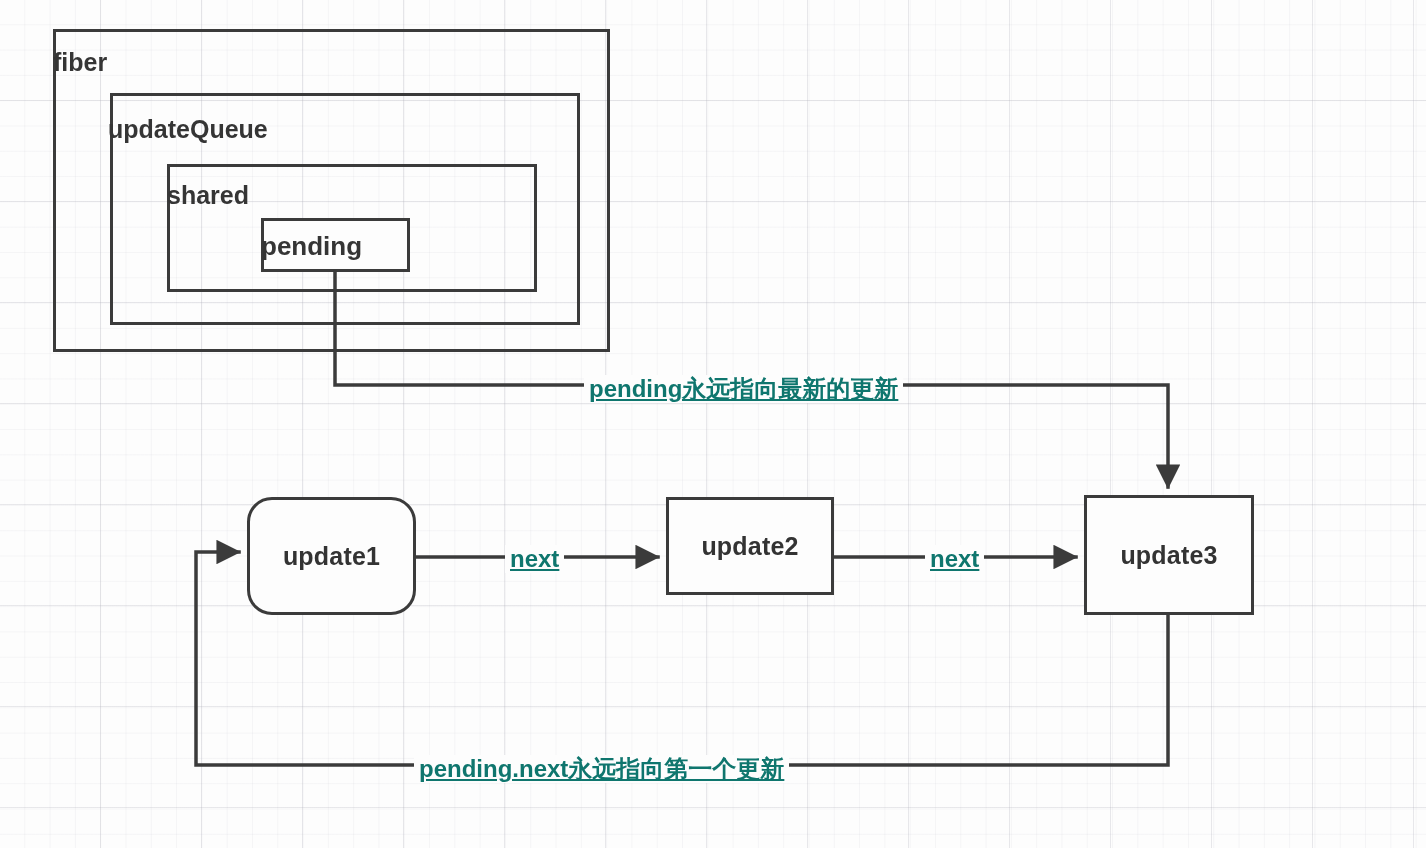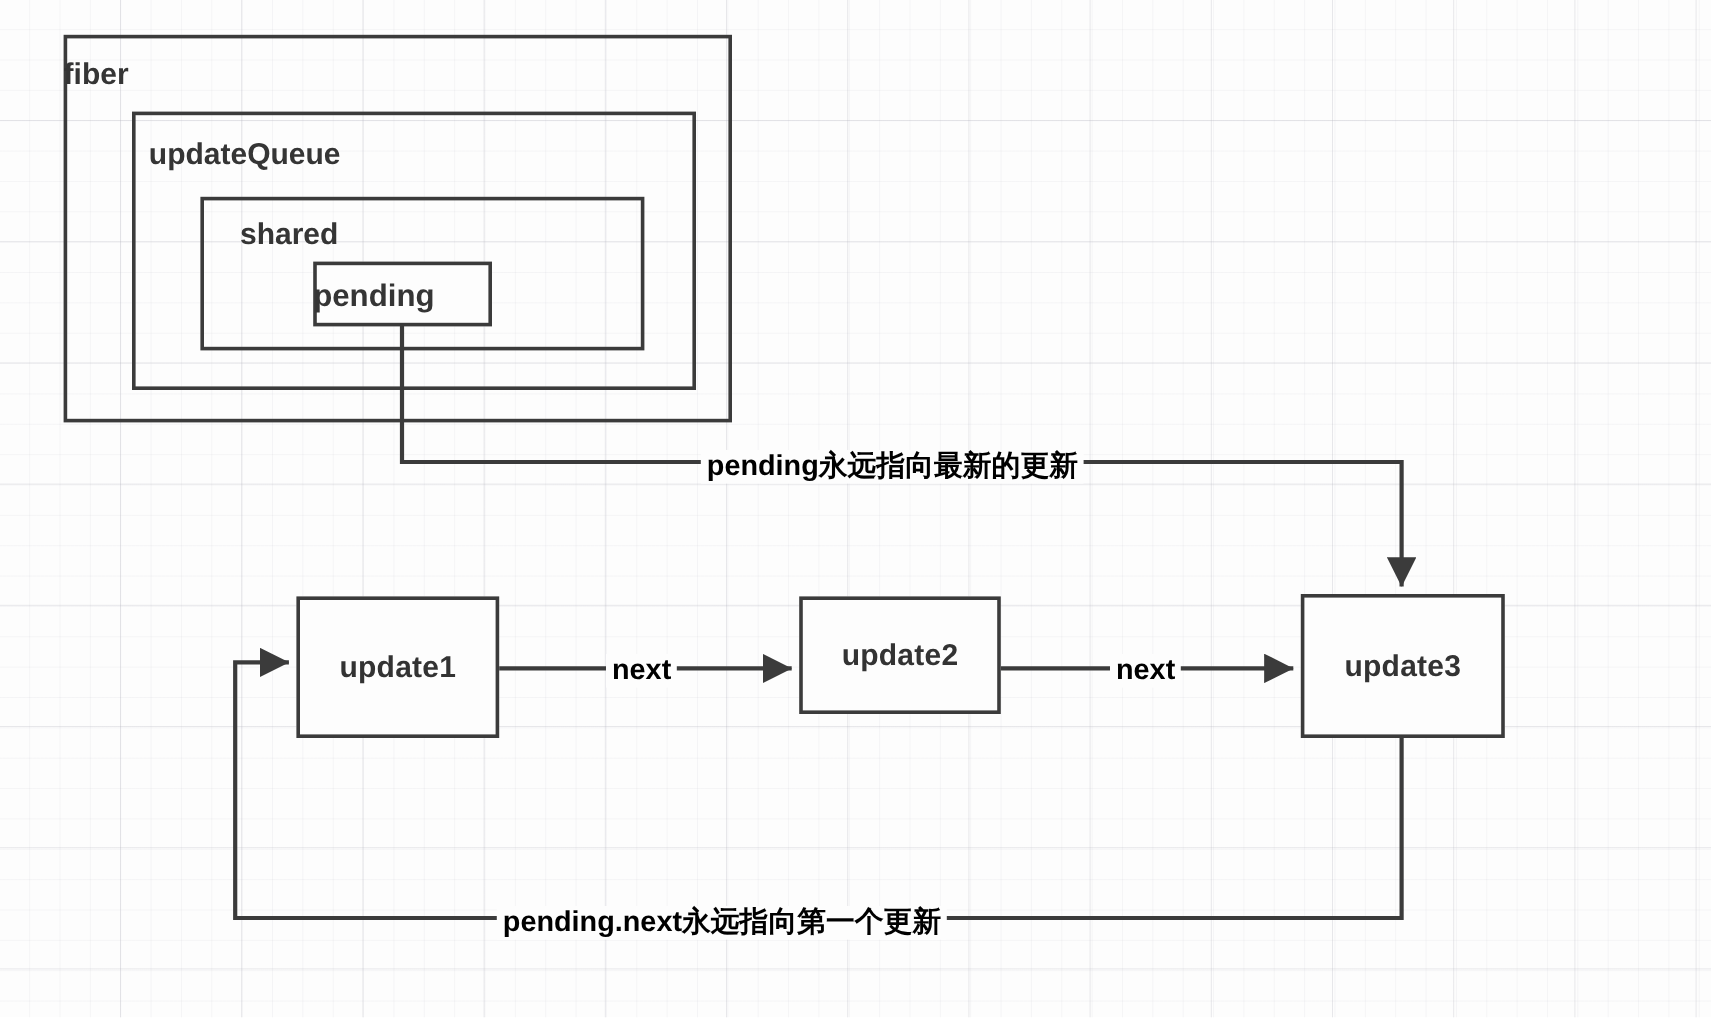--- a/index.html
+++ b/index.html
@@ -61,43 +61,44 @@
   }
   .node-label {
     font-weight: bold;
     color: #333333;
     font-size: 25px;
     letter-spacing: 0.2px;
   }
   .edge-label {
     position: absolute;
     font-weight: bold;
-    color: #000000;
+    color: #0f766e;
     background: #fdfdfd;
     white-space: nowrap;
     line-height: 1;
     padding: 2px 5px;
+    text-decoration: underline;
   }
   .lbl-fiber { top: 48px; font-size: 25px; }
   .lbl-queue { top: 115px; font-size: 25px; }
-  .lbl-shared { top: 181px; font-size: 25px; padding-left: 33px; }
+  .lbl-shared { top: 181px; font-size: 25px; }
   .lbl-pending { top: 231px; font-size: 26px; }
 </style>
 </head>
 <body>
 
 <div id="canvas">
 
   <div class="box" style="left:53px; top:29px; width:557px; height:323px;"></div>
   <div class="box" style="left:110px; top:93px; width:470px; height:232px;"></div>
   <div class="box" style="left:167px; top:164px; width:370px; height:128px;"></div>
   <div class="box" style="left:261px; top:218px; width:149px; height:54px; background:#fdfdfd;"></div>
 
   <div class="box-title lbl-fiber" style="left:53px; width:557px;">fiber</div>
-  <div class="box-title lbl-queue" style="left:124px; width:532px;">updateQueue</div>
+  <div class="box-title lbl-queue" style="left:108px; width:532px;">updateQueue</div>
   <div class="box-title lbl-shared" style="left:167px; width:370px;">shared</div>
   <div class="box-title lbl-pending" style="left:261px; width:149px;">pending</div>
 
   <svg id="wires" viewBox="0 0 1426 848" width="1426" height="848" xmlns="http://www.w3.org/2000/svg">
     <defs>
       <marker id="arrow" viewBox="0 0 10 10" refX="9.2" refY="5" markerWidth="7" markerHeight="7" orient="auto-start-reverse">
         <path d="M 0 0 L 10 5 L 0 10 z" fill="#3b3b3b"></path>
       </marker>
     </defs>
 
@@ -111,21 +112,21 @@
 
     <g>
       <path d="M 834 557 L 1076 557" fill="none" stroke="#3b3b3b" stroke-width="3.5" stroke-linecap="square" marker-end="url(#arrow)"></path>
     </g>
 
     <g>
       <path d="M 1168 615 L 1168 765 L 196 765 L 196 552 L 239 552" fill="none" stroke="#3b3b3b" stroke-width="3.5" stroke-linecap="square" stroke-linejoin="miter" marker-end="url(#arrow)"></path>
     </g>
   </svg>
 
-  <div class="node-box" style="left:247px; top:497px; width:169px; height:118px;">
+  <div class="node-box" style="left:247px; top:497px; width:169px; height:118px;border-radius:25px;">
     <span class="node-label">update1</span>
   </div>
   <div class="node-box" style="left:666px; top:497px; width:168px; height:98px;">
     <span class="node-label">update2</span>
   </div>
   <div class="node-box" style="left:1084px; top:495px; width:170px; height:120px;align-items:center;">
     <span class="node-label">update3</span>
   </div>
 
   <div class="edge-label" style="left:505px; top:545px; font-size:24px;">next</div>

